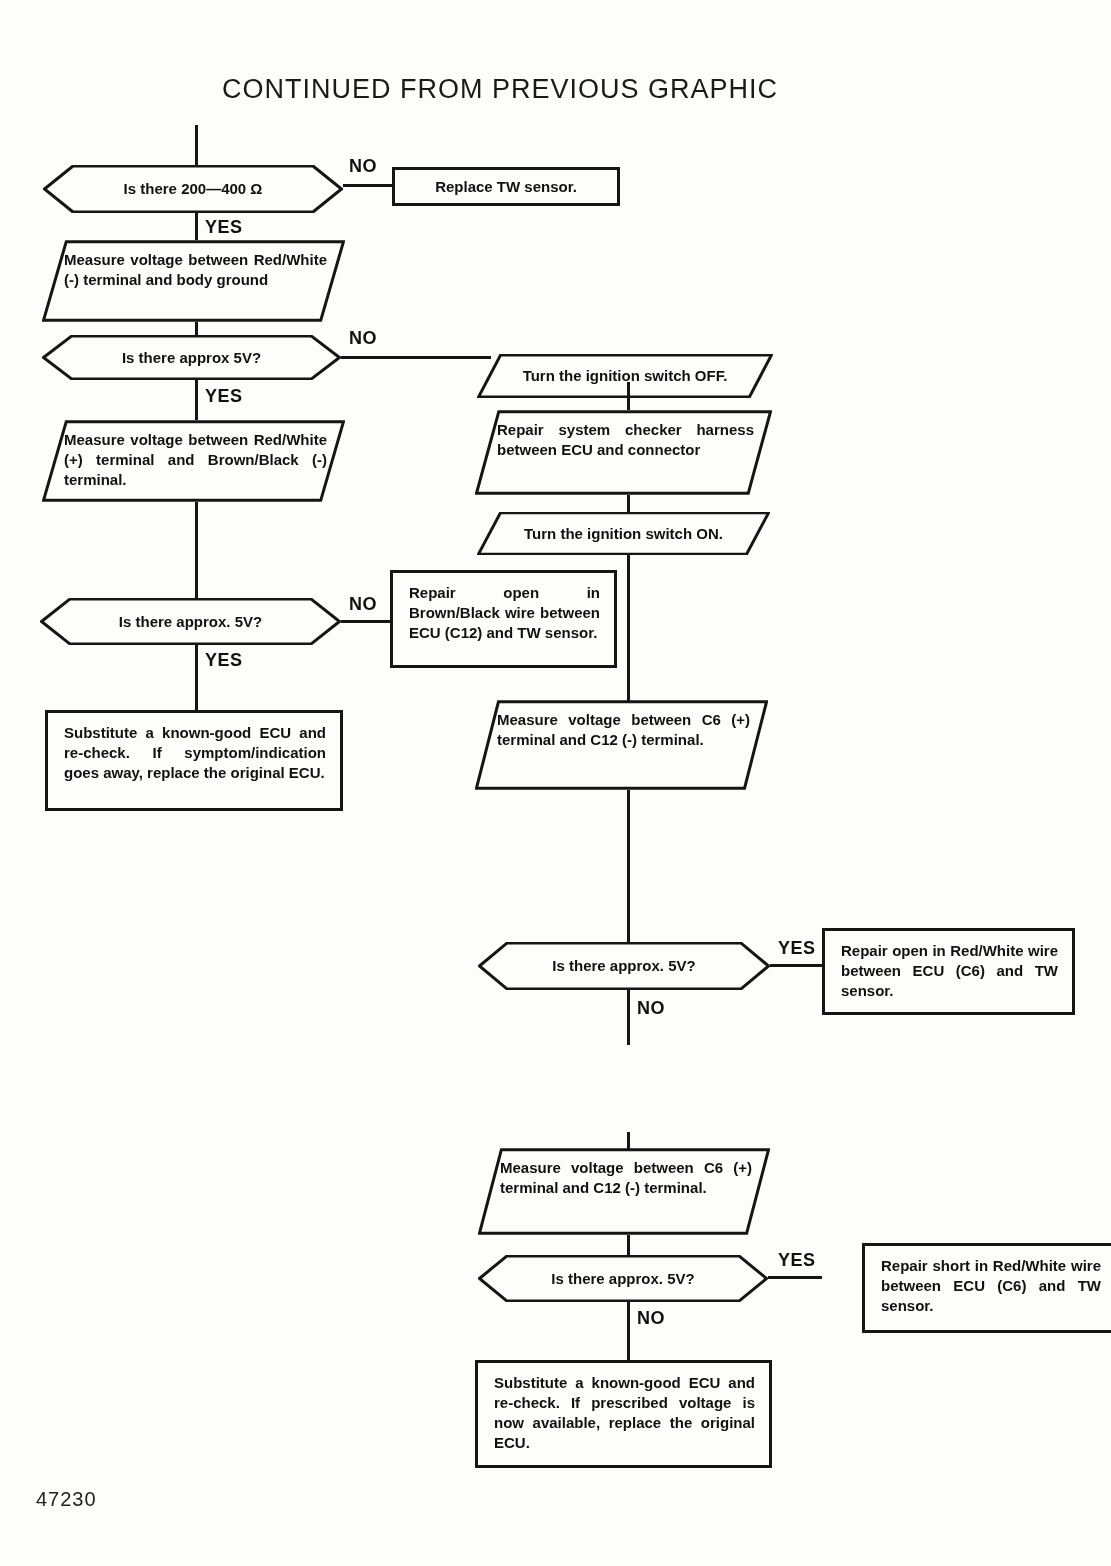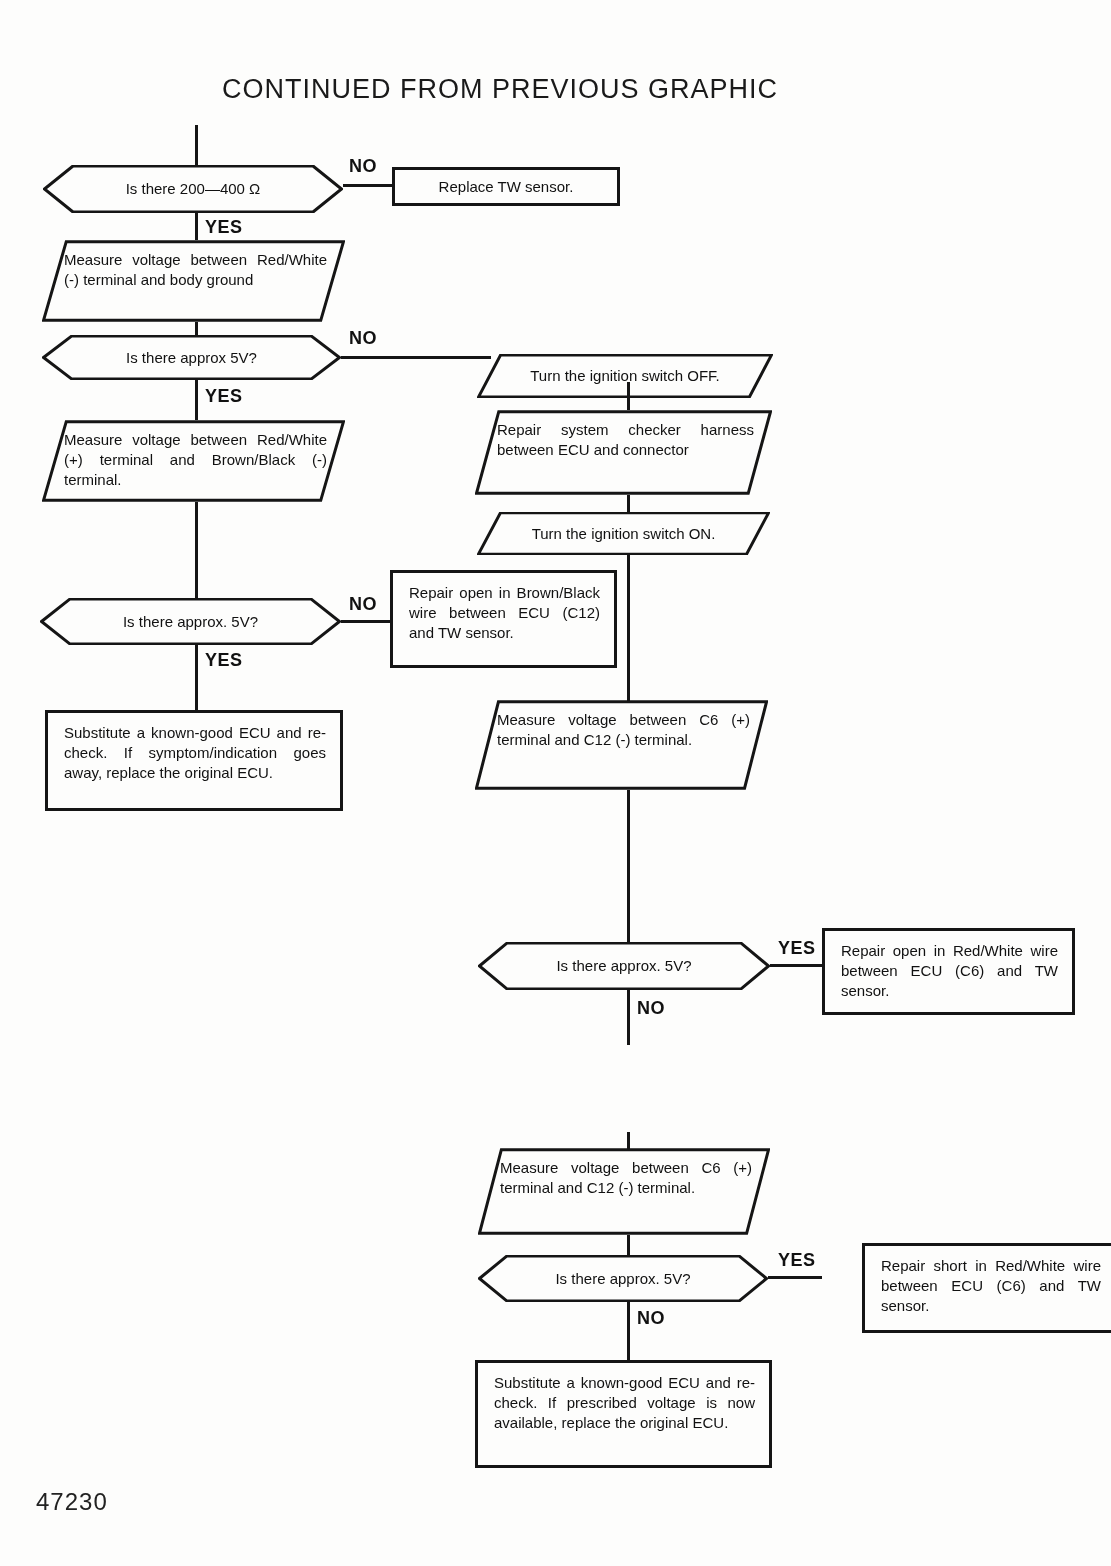--- a/index.html
+++ b/index.html
@@ -12,39 +12,39 @@
   .title{
     position:absolute;top:74px;left:0;width:1000px;
     text-align:center;font-size:27px;letter-spacing:1px;
     color:#1a1a1a;font-weight:500;
   }
   .node{position:absolute;}
   .node svg{position:absolute;left:0;top:0;width:100%;height:100%;display:block;}
   .node .txt{
     position:absolute;left:0;top:0;right:0;bottom:0;
     display:flex;align-items:center;justify-content:center;
-    font-size:15px;font-weight:400;line-height:20px;
+    font-size:15px;font-weight:700;line-height:20px;
     text-align:center;padding:4px 10px;box-sizing:border-box;
     color:#111;
   }
   .node .txt.multi{
     justify-content:flex-start;align-items:flex-start;
     text-align:justify;padding:10px 18px 8px 22px;
     display:block;
   }
   .rect{background:#fdfdfc;border:3px solid #151515;box-sizing:border-box;}
   .rect .txt.multi{padding:10px 14px 0 16px;}
   .connector{position:absolute;background:#151515;}
   .edge-label{
     position:absolute;font-size:18px;font-weight:700;color:#111;
     letter-spacing:0.5px;
   }
   .fig-number{
     position:absolute;left:36px;top:1488px;
-    font-size:24px;color:#222;letter-spacing:1px;
+    font-size:20px;color:#222;letter-spacing:1px;
   }
 </style>
 </head>
 <body>
 
 <div class="page">
 
   <div class="title">CONTINUED FROM PREVIOUS GRAPHIC</div>
 
   <div class="connector" style="left:195px;top:125px;width:3px;height:41px;"></div>

